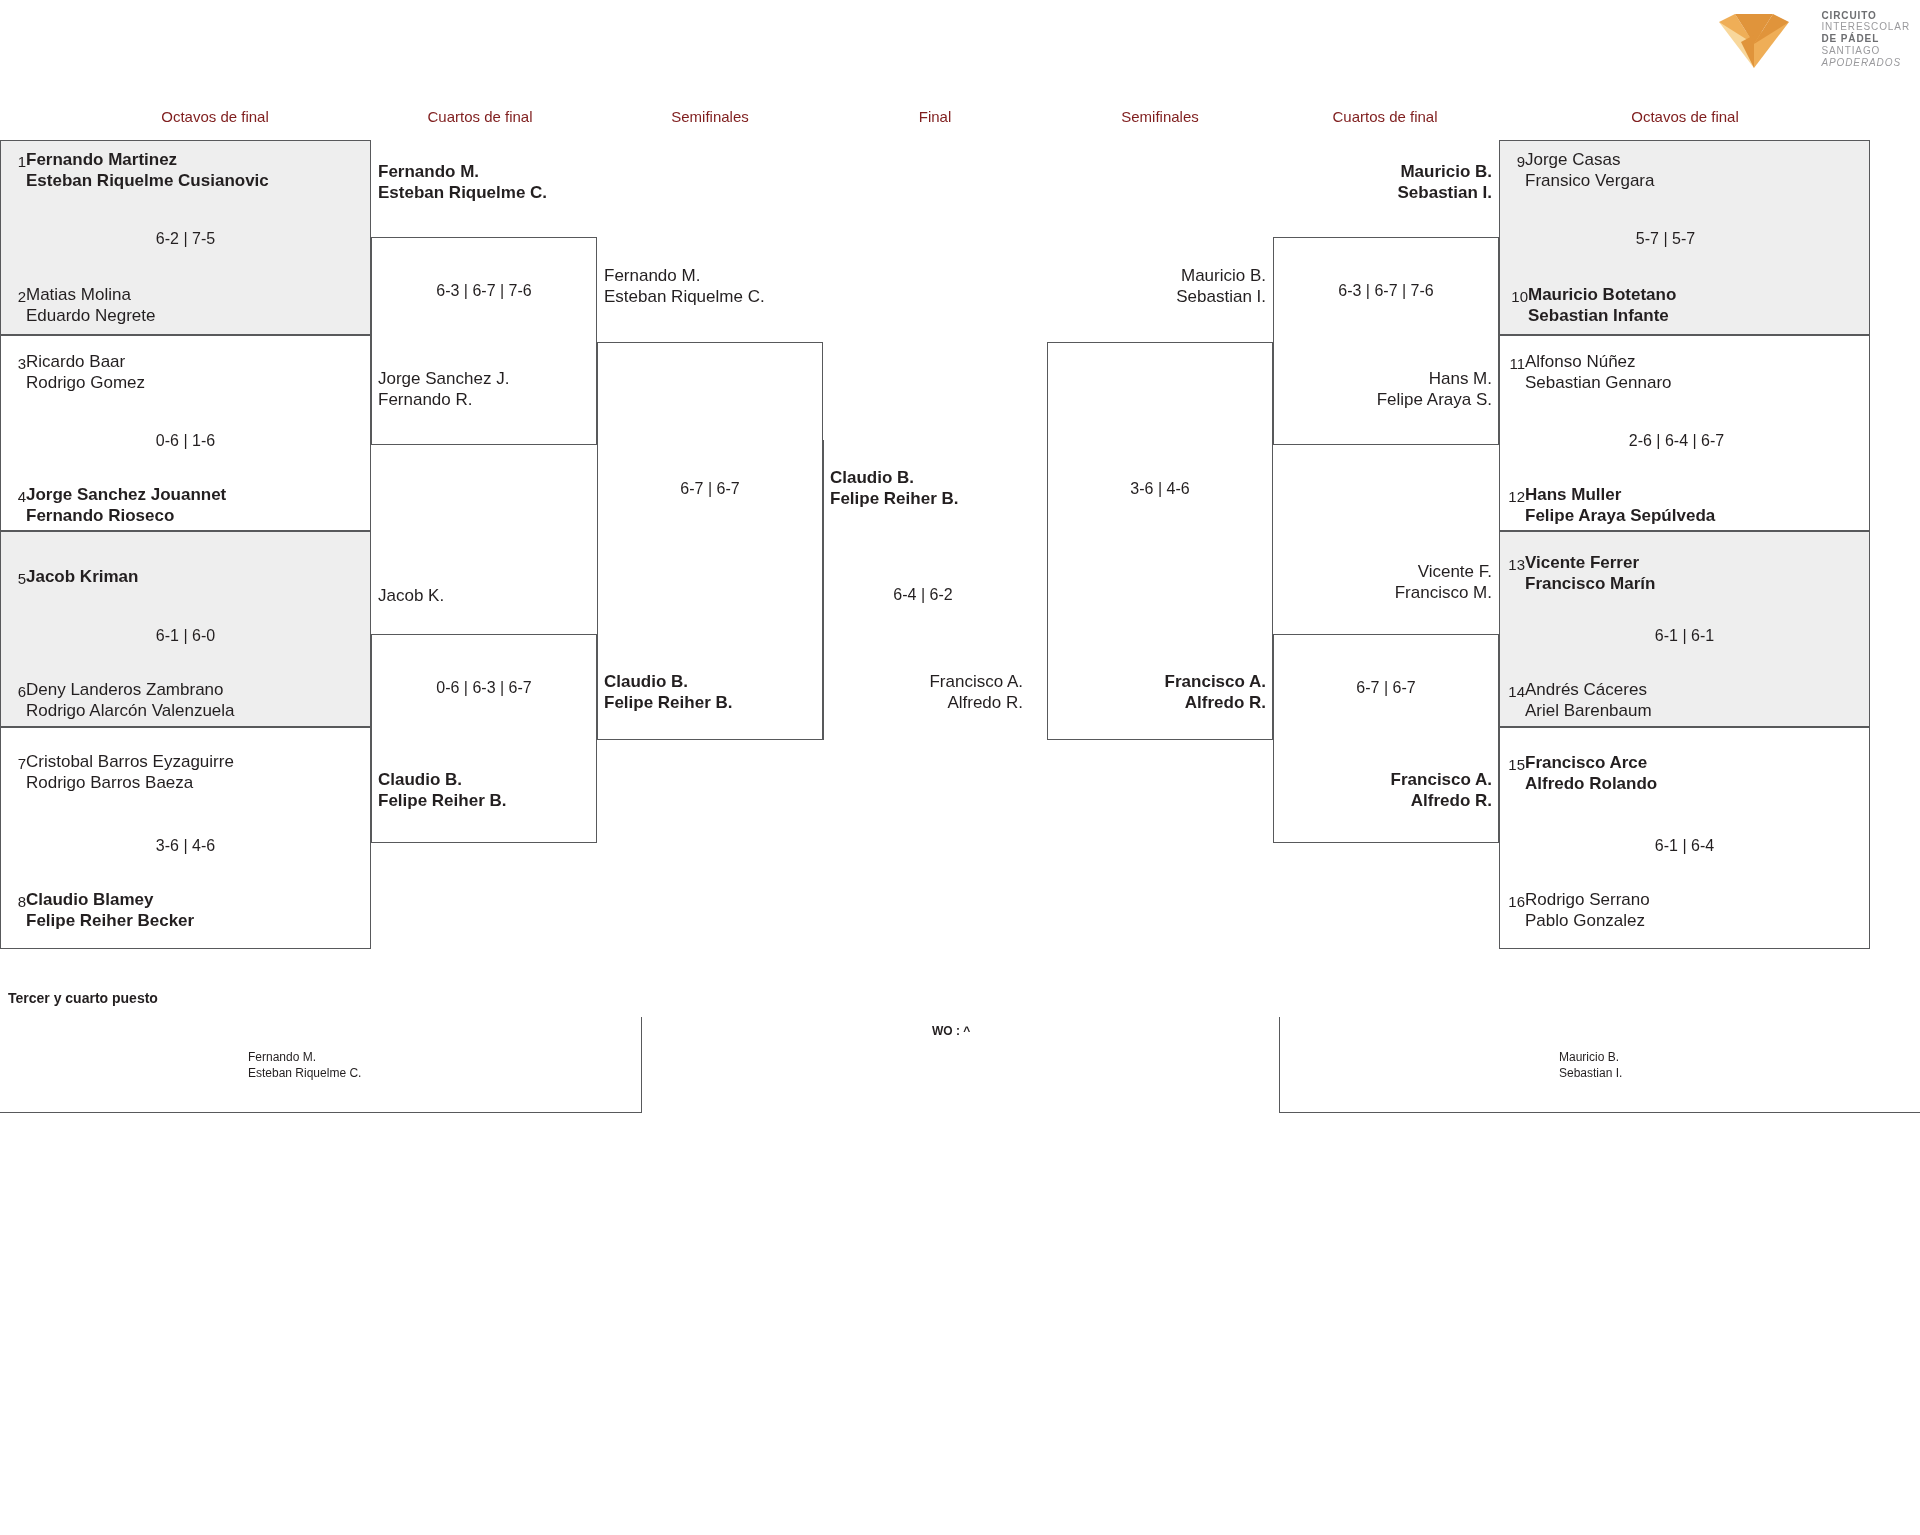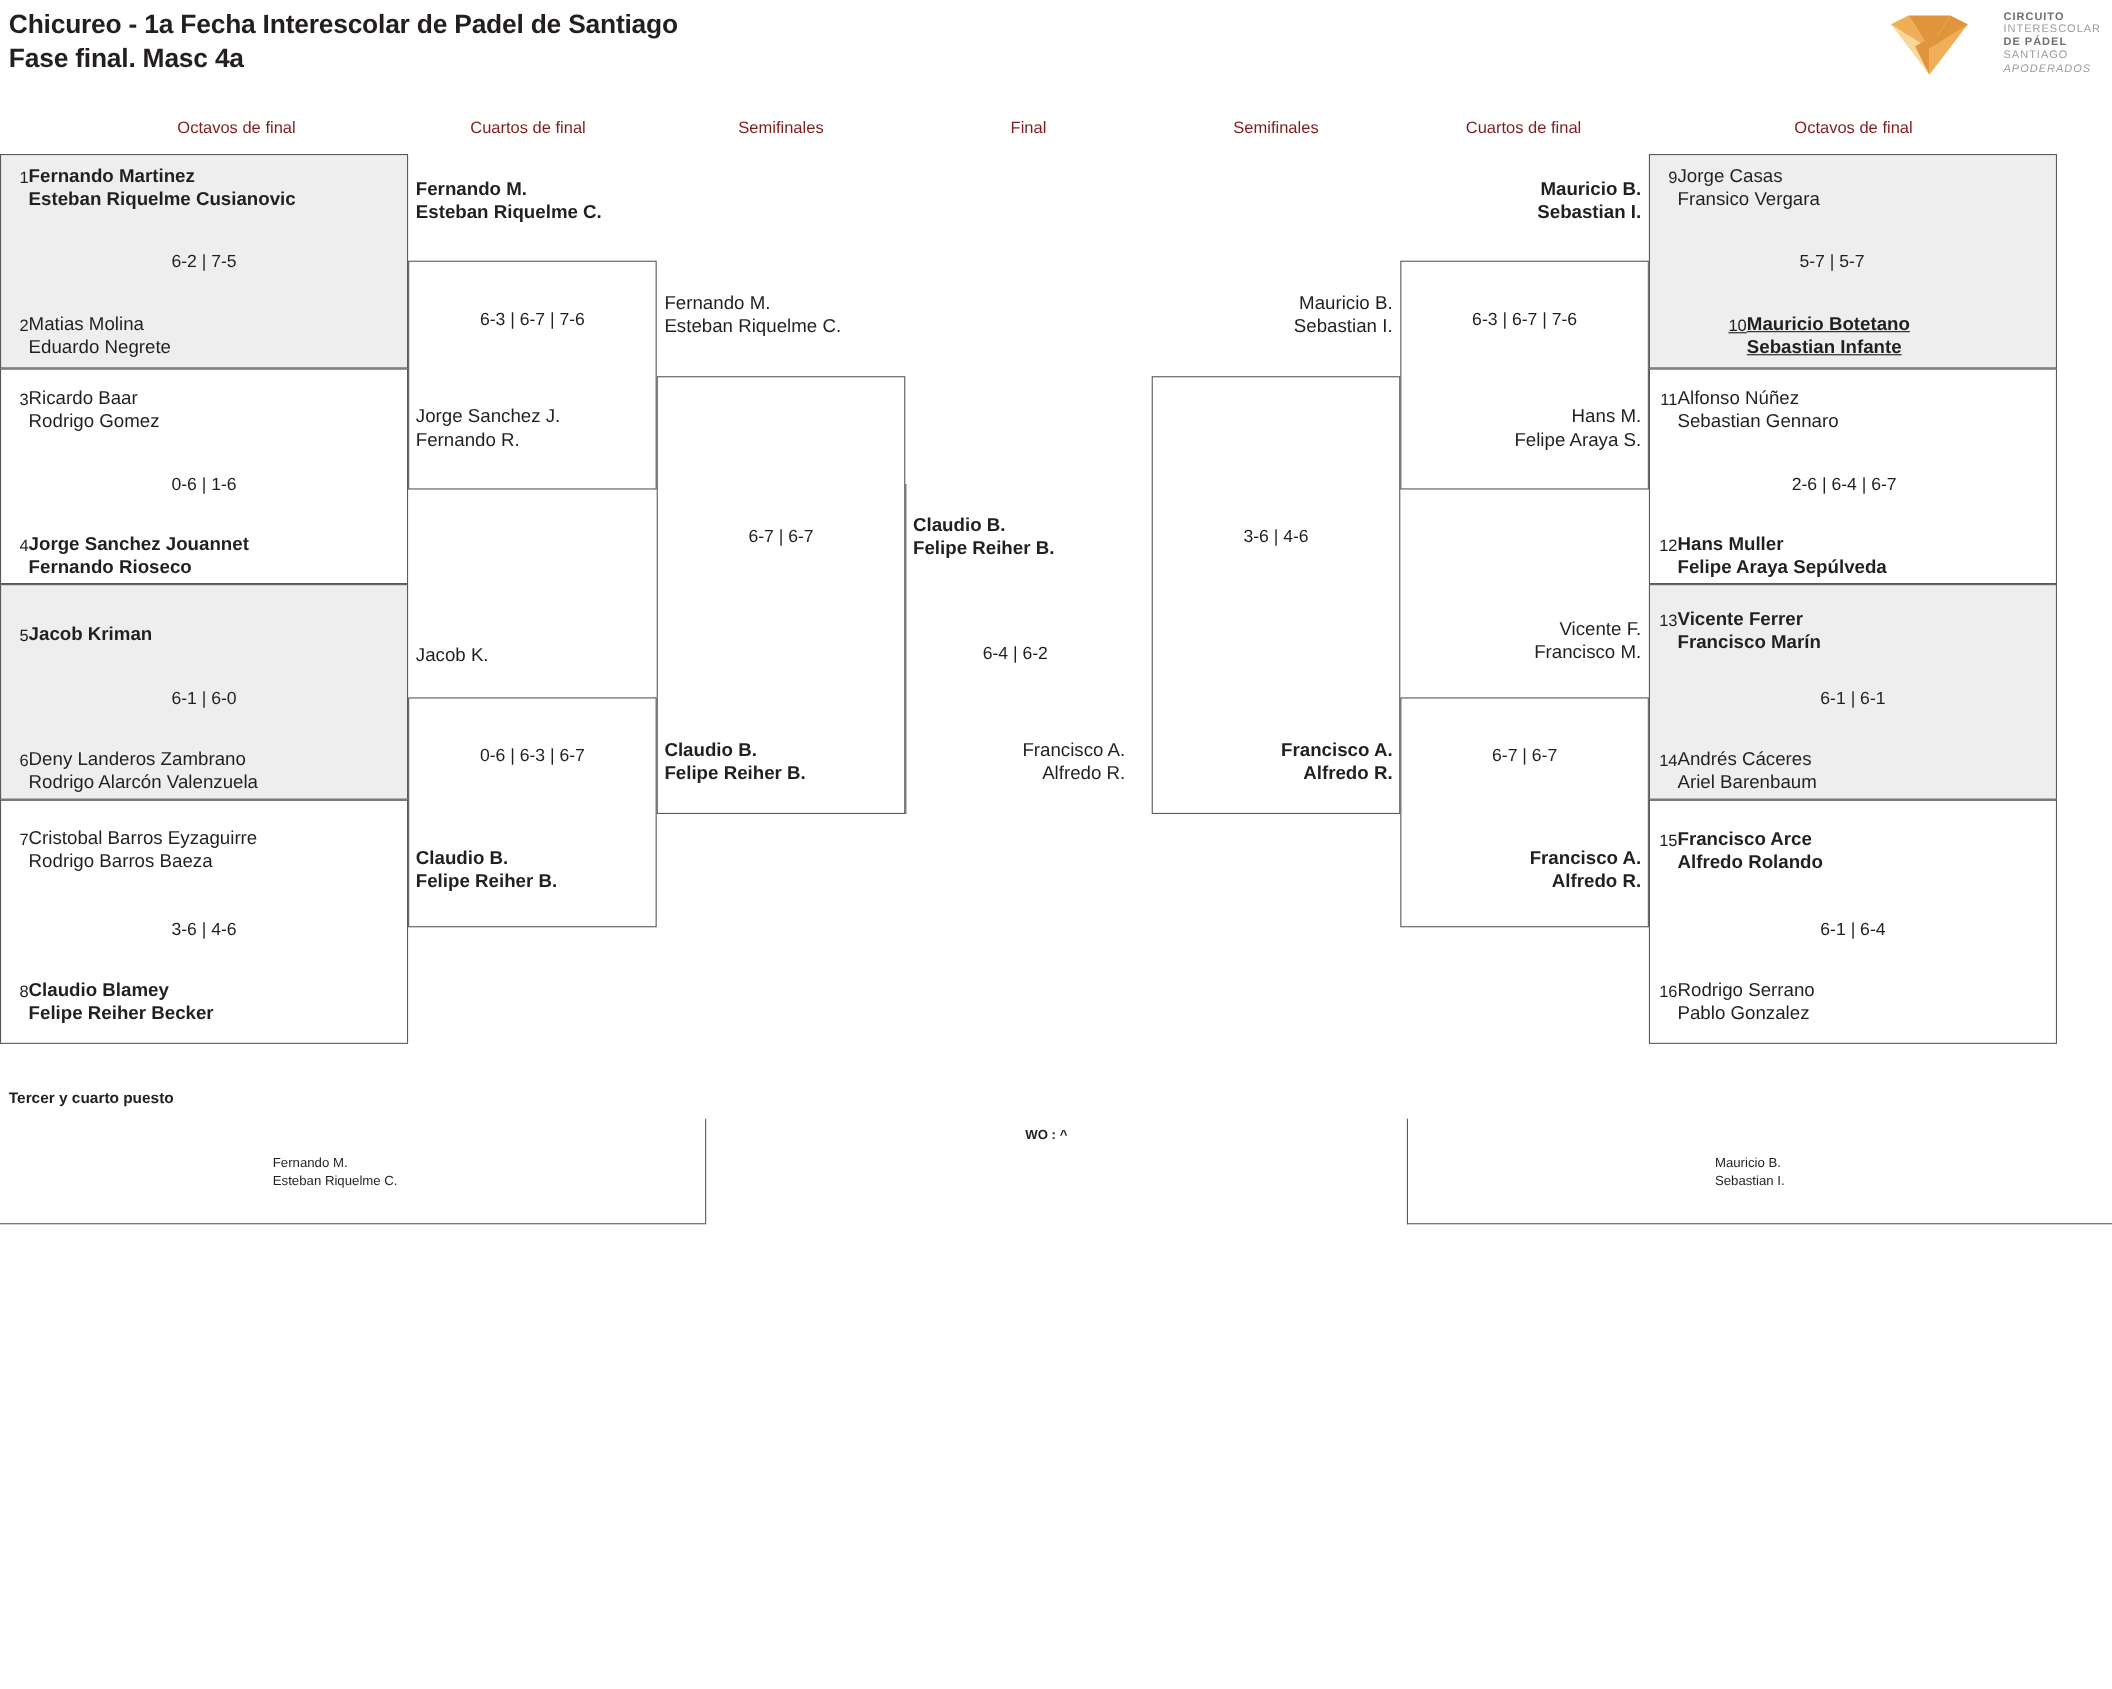--- a/index.html
+++ b/index.html
@@ -55,24 +55,20 @@
   
   .third-title { position: absolute; font-size: 14px; font-weight: bold; color: #231f20; }
   .small-names { position: absolute; font-size: 12px; line-height: 1.3; color: #231f20; white-space: nowrap; }
   .wo-text { position: absolute; font-size: 12px; color: #231f20; white-space: nowrap; font-weight: bold; }
 </style>
 </head>
 <body>
 
 <div id="root">
 
-  <div class="title-block">
-    <div class="title-line">Chicureo - 1a Fecha Interescolar de Padel de Santiago</div>
-    <div class="title-line">Fase final. Masc 4a</div>
-  </div>
 
   <div class="logo-block">
     <svg class="logo-mark" viewBox="0 0 74 62">
       <polygon points="2,14 37,27 37,60" fill="#F8D79B"></polygon>
       <polygon points="72,14 37,27 37,60" fill="#EFAE57"></polygon>
       <polygon points="2,14 37,36 18,6" fill="#EFAE57"></polygon>
       <polygon points="72,14 37,36 56,6" fill="#E0943B"></polygon>
       <polygon points="18,6 37,36 56,6" fill="#E0943B"></polygon>
       <polygon points="37,27 37,60 24,34" fill="#E0943B"></polygon>
     </svg>
@@ -209,21 +205,21 @@
   <div class="box bordered shaded" style="left:1499px; top:140px; width:371px; height:195px;"></div>
   <div class="box bordered" style="left:1499px; top:335px; width:371px; height:196px;"></div>
   <div class="box bordered shaded" style="left:1499px; top:531px; width:371px; height:196px;"></div>
   <div class="box bordered" style="left:1499px; top:727px; width:371px; height:222px;"></div>
 
   <div class="entry" style="left:1505px; top:150px;">
     <span class="seed">9</span>
     <span class="names"><span>Jorge Casas</span><br><span>Fransico Vergara</span></span>
   </div>
   <div class="score" style="left:1499px; top:230px; width:333px;">5-7 | 5-7</div>
-  <div class="entry" style="left:1568px; top:285px;text-decoration:underline;">
+  <div class="entry" style="left:1508px; top:285px;">
     <span class="seed">10</span>
     <span class="names win"><span>Mauricio Botetano</span><br><span>Sebastian Infante</span></span>
   </div>
 
   <div class="entry" style="left:1505px; top:352px;">
     <span class="seed">11</span>
     <span class="names"><span>Alfonso Núñez</span><br><span>Sebastian Gennaro</span></span>
   </div>
   <div class="score" style="left:1499px; top:432px; width:355px;">2-6 | 6-4 | 6-7</div>
   <div class="entry" style="left:1505px; top:485px;">

